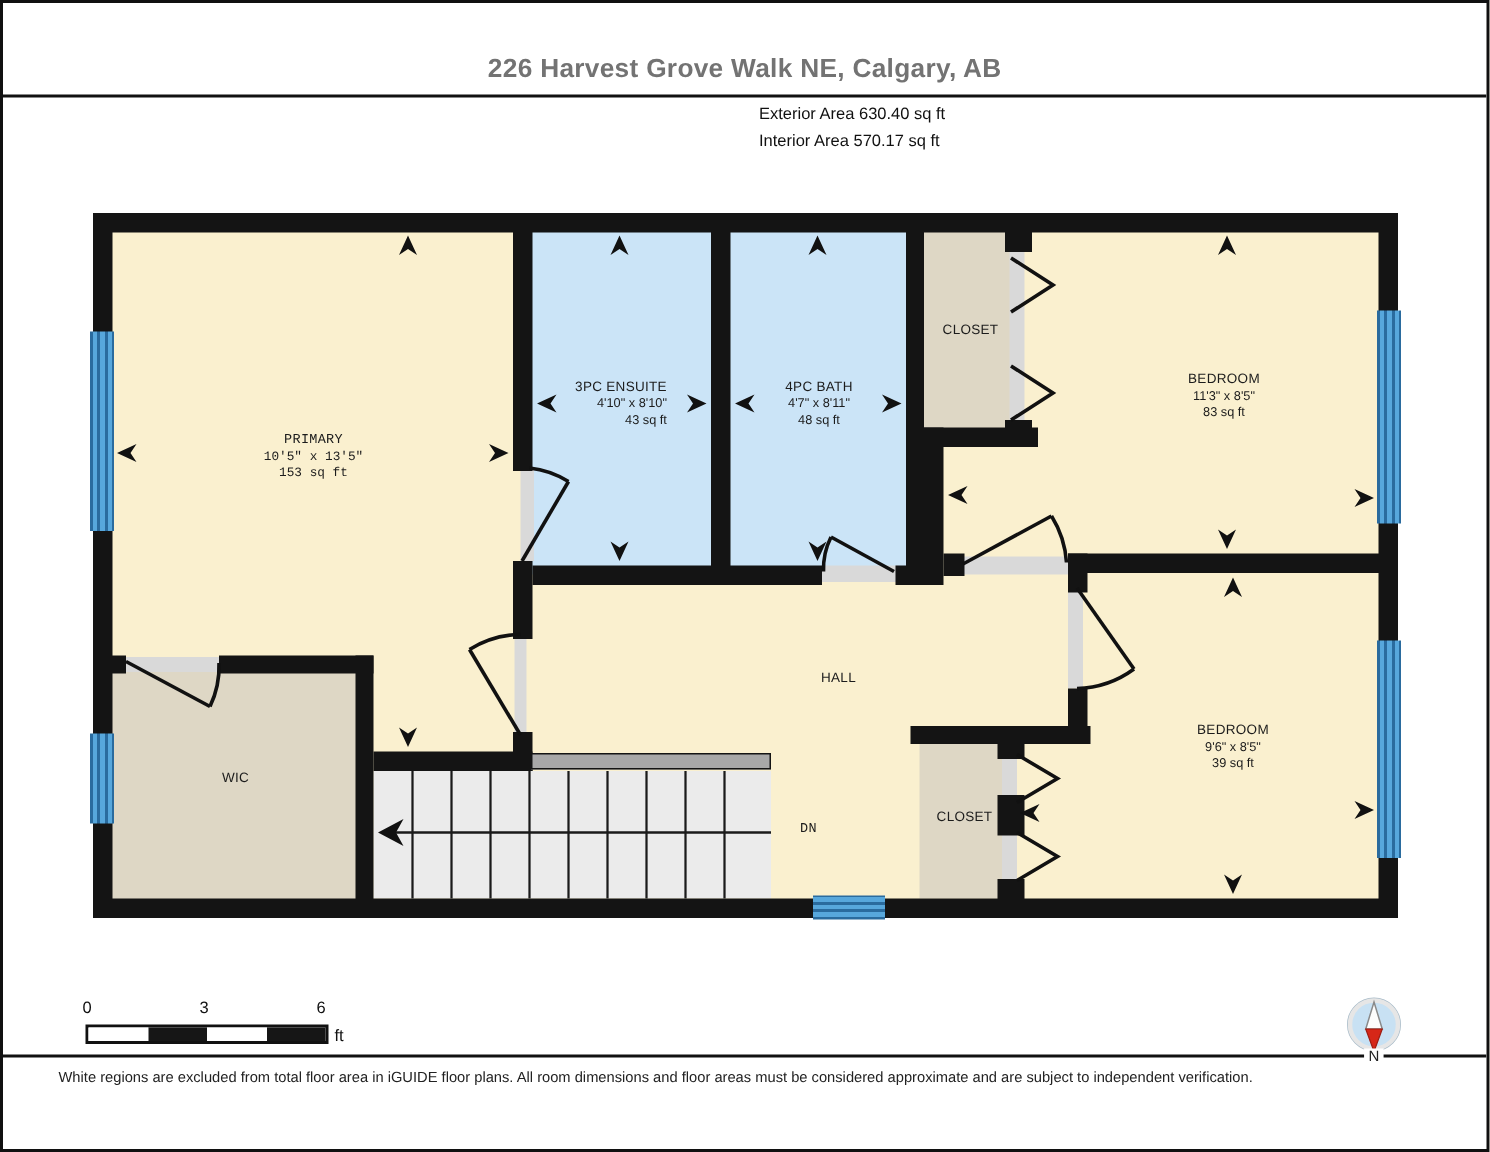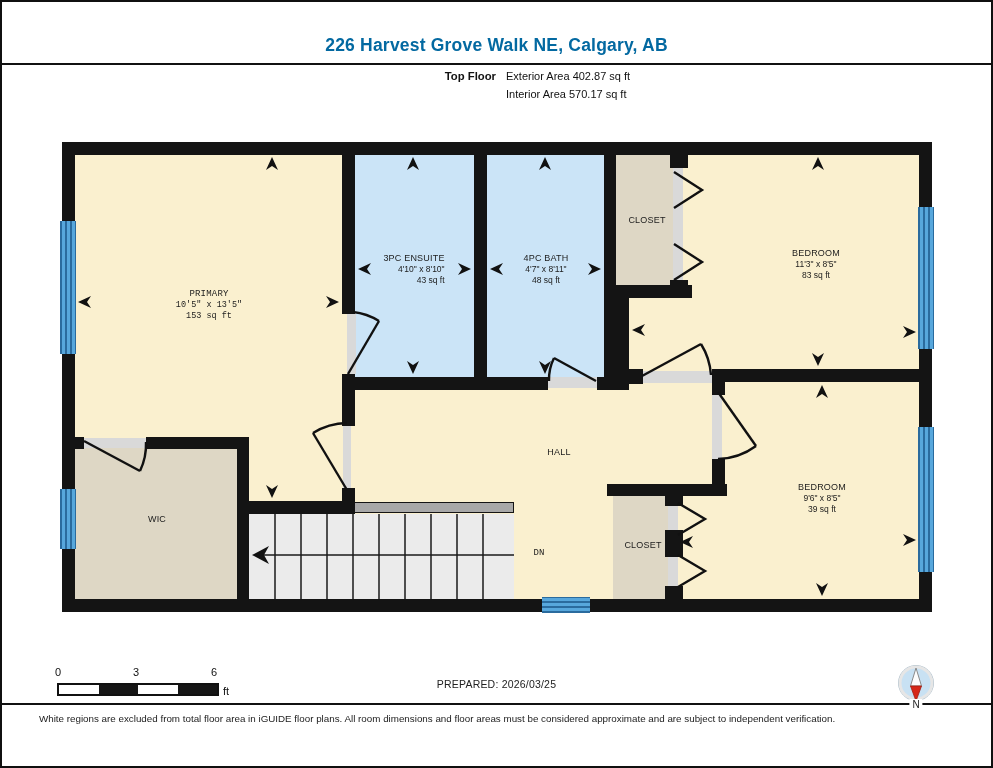--- a/index.html
+++ b/index.html
@@ -12,41 +12,40 @@
   .wet{background:#CBE4F7;}
   .closet{background:#DED7C5;}
   .stairbg{background:#EBEBEB;}
   .window-v{position:absolute;background:repeating-linear-gradient(90deg,#2A6B9E 0 2px,#57A7DC 2px 5px);}
   .window-h{position:absolute;background:repeating-linear-gradient(0deg,#2A6B9E 0 2px,#57A7DC 2px 5px);}
   .railbar{position:absolute;background:#A8A8A8;border:1px solid #141414;box-sizing:border-box;}
   .overlay{position:absolute;left:0;top:0;pointer-events:none;}
   .label{position:absolute;transform:translate(-50%,-50%);text-align:center;color:#1c1c1c;white-space:nowrap;line-height:11px;}
   .room-name{display:block;font-size:9px;letter-spacing:.2px;}
   .room-sub{display:block;font-size:8.5px;}
-  .title{position:absolute;left:0;top:33px;width:100%;text-align:center;font-size:17.5px;font-weight:bold;color:#0369a1;letter-spacing:.2px;}
+  .title{position:absolute;left:0;top:33px;width:100%;text-align:center;font-size:17.5px;font-weight:bold;color:#737373;letter-spacing:.2px;}
   .hr{position:absolute;left:0;width:100%;height:2px;background:#111;}
   .floor-label{position:absolute;left:0;top:68px;width:494px;text-align:right;font-size:11.3px;font-weight:bold;color:#111;}
   .area-line{position:absolute;left:504px;font-size:11px;color:#111;}
   .scale-num{position:absolute;transform:translateX(-50%);font-size:11px;color:#111;}
   .scale-bar{position:absolute;left:55px;top:681px;width:158px;height:9px;border:2px solid #111;box-sizing:content-box;display:flex;}
   .scale-seg{flex:1;}
   .ft-label{position:absolute;left:221px;top:683px;font-size:11px;color:#111;}
   .prepared{position:absolute;left:0;top:676px;width:100%;text-align:center;font-size:10.5px;color:#222;letter-spacing:.2px;}
   .north-label{position:absolute;left:914px;top:697px;transform:translateX(-50%);font-size:10px;color:#222;background:#fff;padding:0 3px;z-index:5;}
   .disclaimer{position:absolute;left:37px;top:711px;font-size:9.8px;color:#222;}
 </style>
 </head>
 <body>
 
 <div class="page">
 
   <div class="title">226 Harvest Grove Walk NE, Calgary, AB</div>
   <div class="hr" style="top:61px;"></div>
-  <div class="floor-label">Top Floor</div>
-  <div class="area-line" style="top:68px;">Exterior Area 402.87 sq ft</div>
+  <div class="area-line" style="top:68px;">Exterior Area 630.40 sq ft</div>
   <div class="area-line" style="top:86px;text-align:center;">Interior Area 570.17 sq ft</div>
 
   <div>
 
     <div class="fill cream" style="left:66px;top:146px;width:858px;height:458px;"></div>
     <div class="fill wet" style="left:346px;top:146px;width:132px;height:235px;"></div>
     <div class="fill wet" style="left:478px;top:146px;width:133px;height:235px;"></div>
     <div class="fill closet" style="left:614px;top:146px;width:58px;height:143px;"></div>
     <div class="fill closet" style="left:66px;top:441px;width:175px;height:160px;"></div>
     <div class="fill closet" style="left:611px;top:490px;width:62px;height:107px;"></div>
@@ -210,21 +209,20 @@
     <div class="scale-num" style="left:212px;top:664px;">6</div>
     <div class="scale-bar">
       <div class="scale-seg" style="background:#fff;"></div>
       <div class="scale-seg" style="background:#161616;"></div>
       <div class="scale-seg" style="background:#fff;"></div>
       <div class="scale-seg" style="background:#161616;"></div>
     </div>
     <div class="ft-label">ft</div>
   </div>
 
-  <div class="prepared">PREPARED: 2026/03/25</div>
 
   <svg class="overlay" width="993" height="768" viewBox="0 0 993 768" style="z-index:4;">
     <circle cx="914" cy="681" r="17.5" fill="none" stroke="#A9BCC9" stroke-width="1"></circle>
     <circle cx="914" cy="681" r="16" fill="#C8E1F3" stroke="#E6E6E6" stroke-width="3"></circle>
     <polygon points="914,666 919.5,684 908.5,684" fill="#FCFCFC" stroke="#8a8a8a" stroke-width="1"></polygon>
     <polygon points="914,699 919.5,684 908.5,684" fill="#D62718" stroke="#9e1d12" stroke-width="0.8"></polygon>
   </svg>
   <div class="north-label">N</div>
 
   <div class="hr" style="top:701px;z-index:3;"></div>

